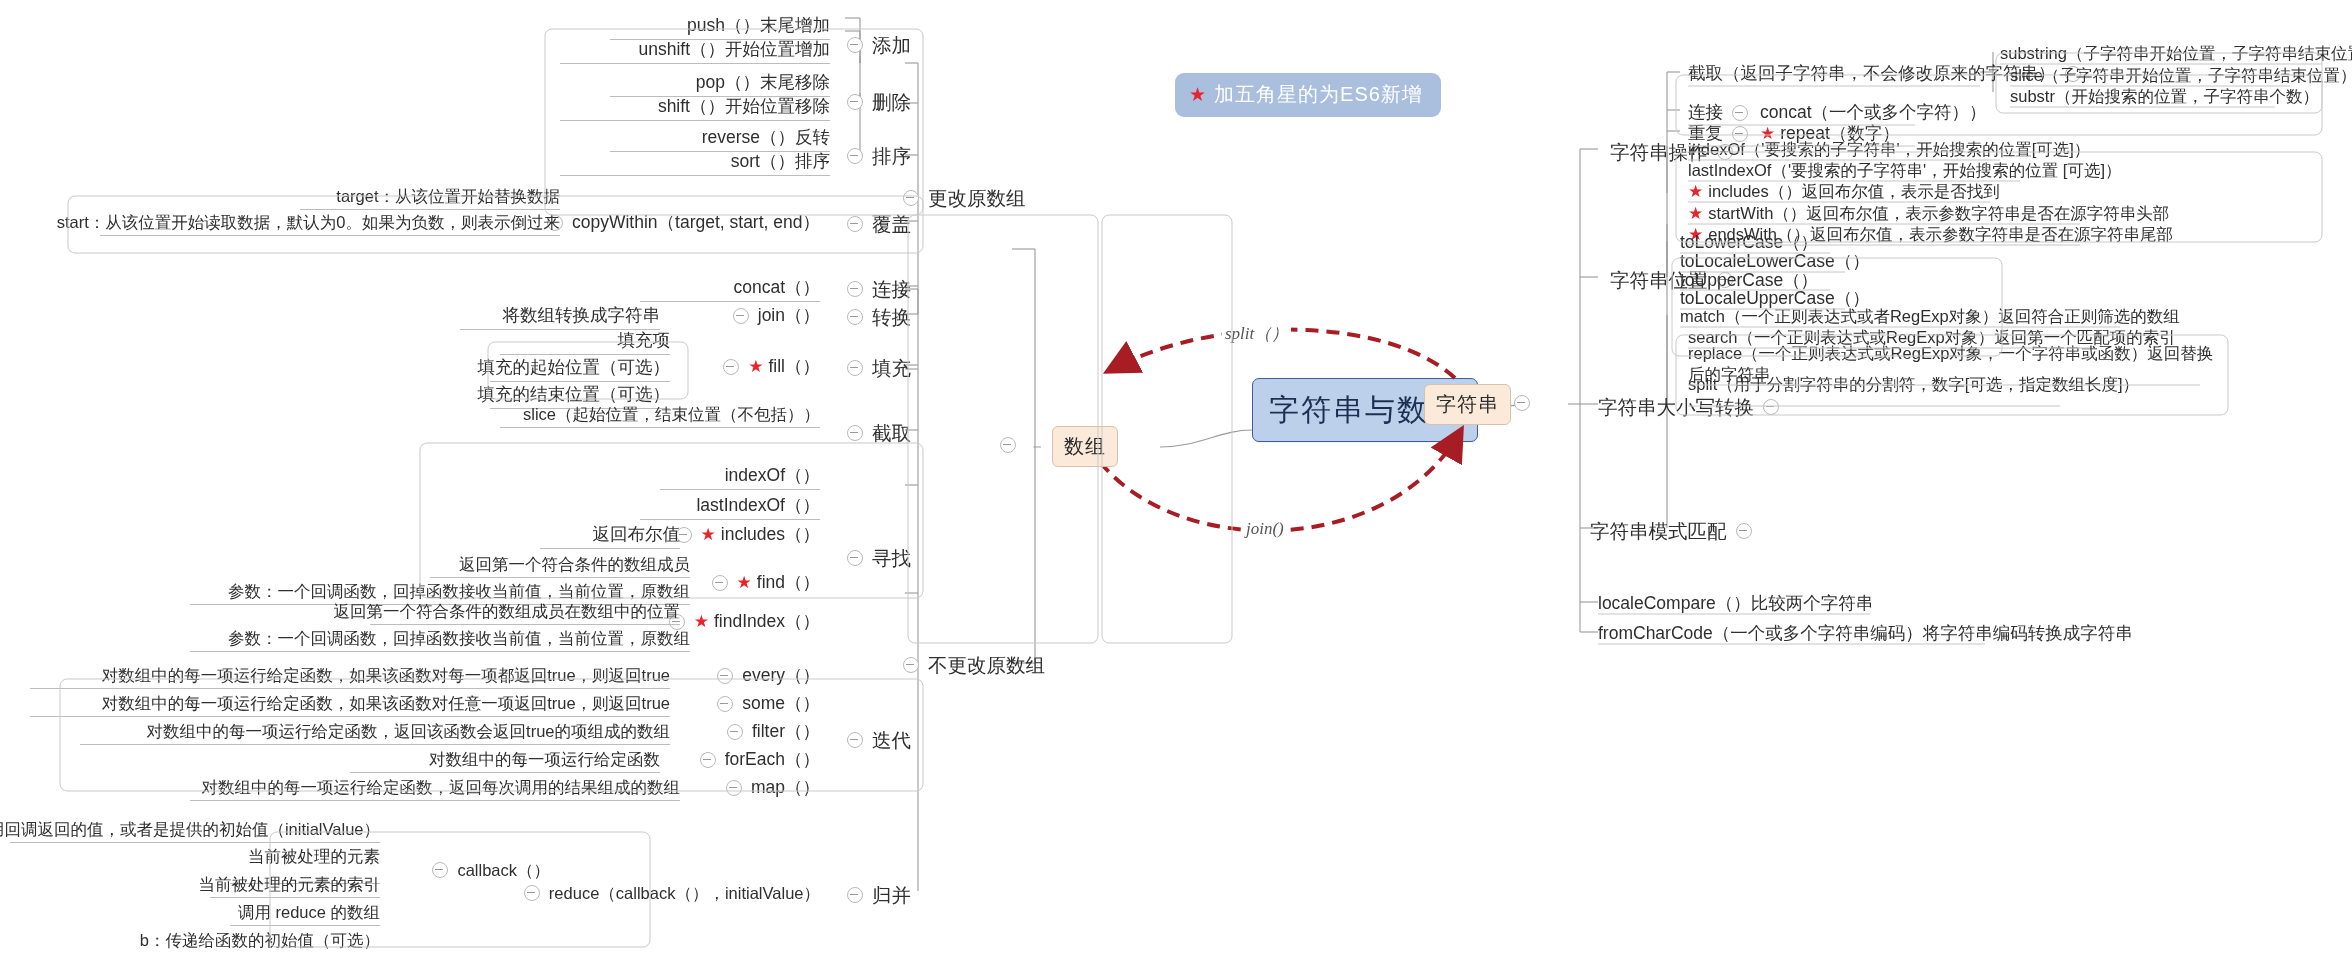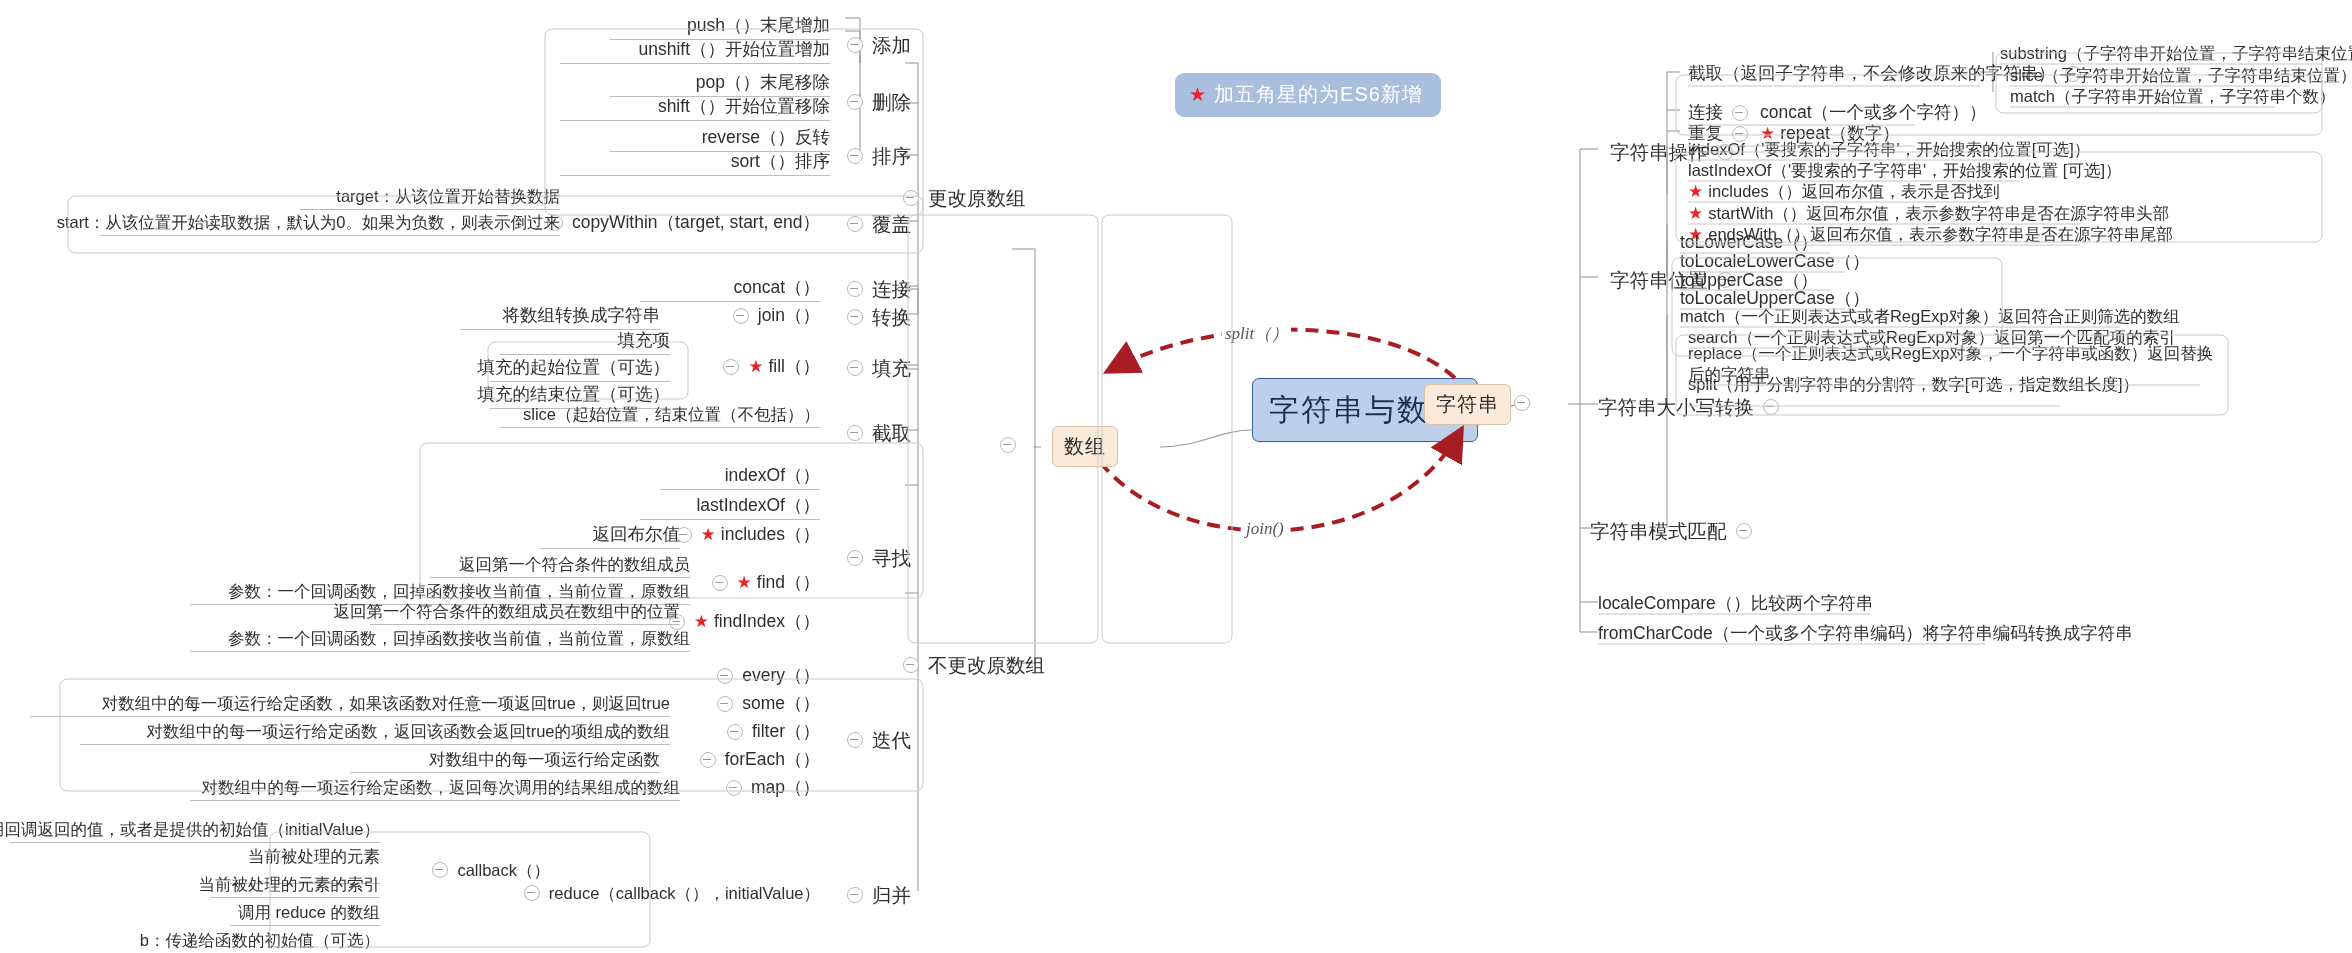--- a/index.html
+++ b/index.html
@@ -350,20 +350,23 @@
 
   <div class="node" style="left:847px;top:728px;">
     <span class="tog rgt" style="margin-left:0;margin-right:9px;"></span>
     <span class="txt sz19">迭代</span>
   </div>
 
   <div class="node r" style="left:700px;top:665px;width:120px;">
     <span class="tog lft"></span>
     <span class="txt sz17">every（）</span>
   </div>
+  <div class="node r" style="left:30px;top:665px;width:640px;border-bottom:1px solid #bdbdbd;padding-bottom:2px;">
+    <span class="txt sz16">对数组中的每一项运行给定函数，如果该函数对每一项都返回true，则返回true</span>
+  </div>
 
   <div class="node r" style="left:700px;top:693px;width:120px;">
     <span class="tog lft"></span>
     <span class="txt sz17">some（）</span>
   </div>
   <div class="node r" style="left:30px;top:693px;width:640px;border-bottom:1px solid #bdbdbd;padding-bottom:2px;">
     <span class="txt sz16">对数组中的每一项运行给定函数，如果该函数对任意一项返回true，则返回true</span>
   </div>
 
   <div class="node r" style="left:700px;top:721px;width:120px;">
@@ -460,21 +463,21 @@
     <span class="txt sz17">截取（返回子字符串，不会修改原来的字符串）</span>
     <span class="tog rgt"></span>
   </div>
   <div class="node" style="left:2000px;top:43px;">
     <span class="txt sz16">substring（子字符串开始位置，子字符串结束位置）</span>
   </div>
   <div class="node" style="left:2010px;top:65px;">
     <span class="txt sz16">slice（子字符串开始位置，子字符串结束位置）</span>
   </div>
   <div class="node" style="left:2010px;top:86px;">
-    <span class="txt sz16">match（子字符串开始位置，子字符串个数）</span>
+    <span class="txt sz16">substr（开始搜索的位置，子字符串个数）</span>
   </div>
 
   <div class="node" style="left:1688px;top:102px;">
     <span class="txt sz17">连接</span>
     <span class="tog rgt"></span>
     <span class="txt sz17" style="margin-left:12px;">concat（一个或多个字符））</span>
   </div>
 
   <div class="node" style="left:1688px;top:123px;">
     <span class="txt sz17">重复</span>

